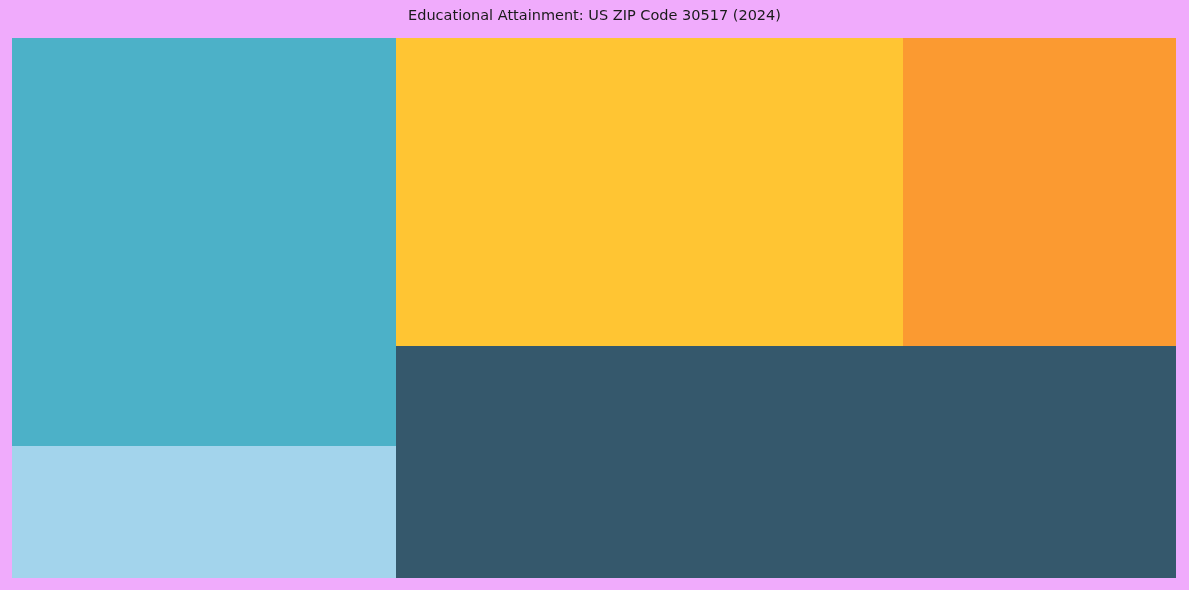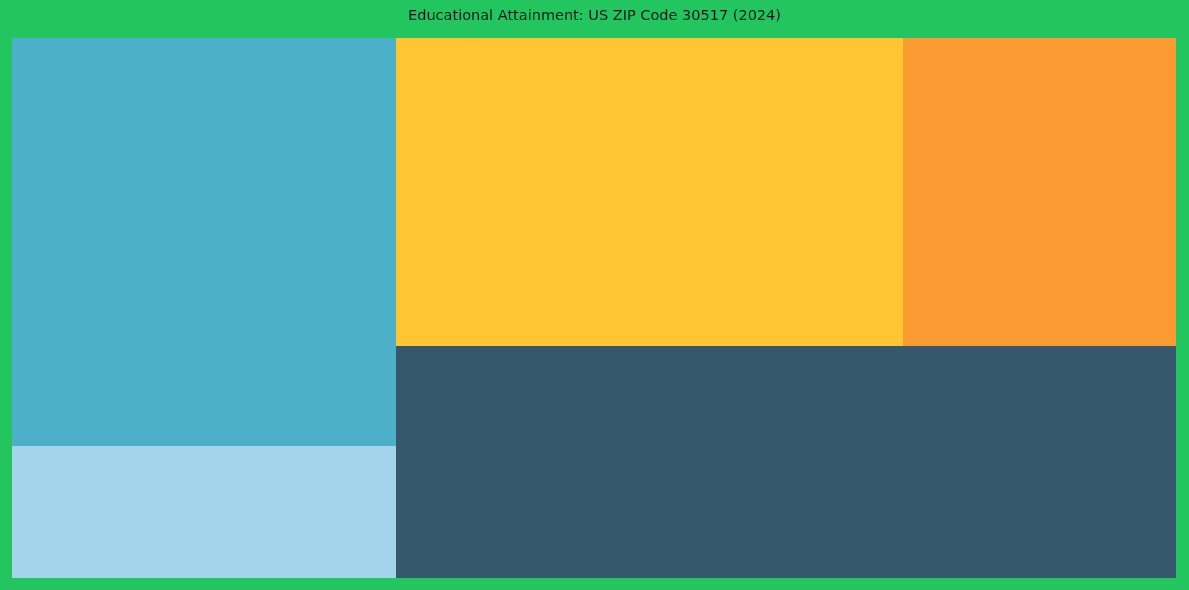--- a/index.html
+++ b/index.html
@@ -10,21 +10,21 @@
   body {
     width: 1189px;
     height: 590px;
     font-family: "DejaVu Sans", "Liberation Sans", sans-serif;
     overflow: hidden;
   }
   #figure {
     position: relative;
     width: 1189px;
     height: 590px;
-    background: #22c55e;
+    background: #f0abfc;
   }
   #chart-title {
     position: absolute;
     left: 0;
     top: 6px;
     width: 1189px;
     text-align: center;
     font-size: 14.5px;
     line-height: 18px;
     color: #1a1a1a;

